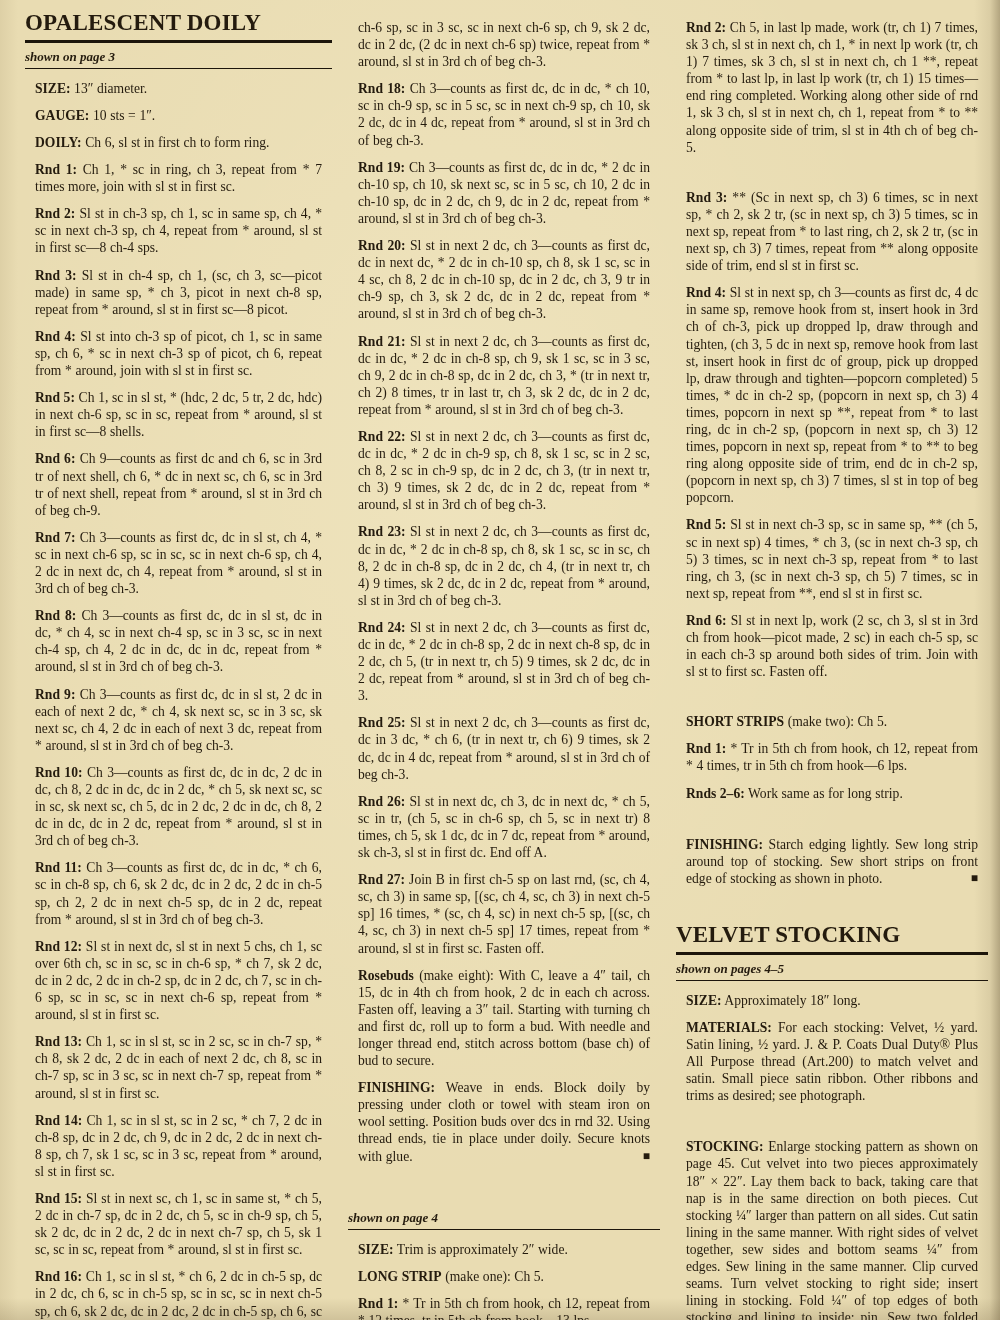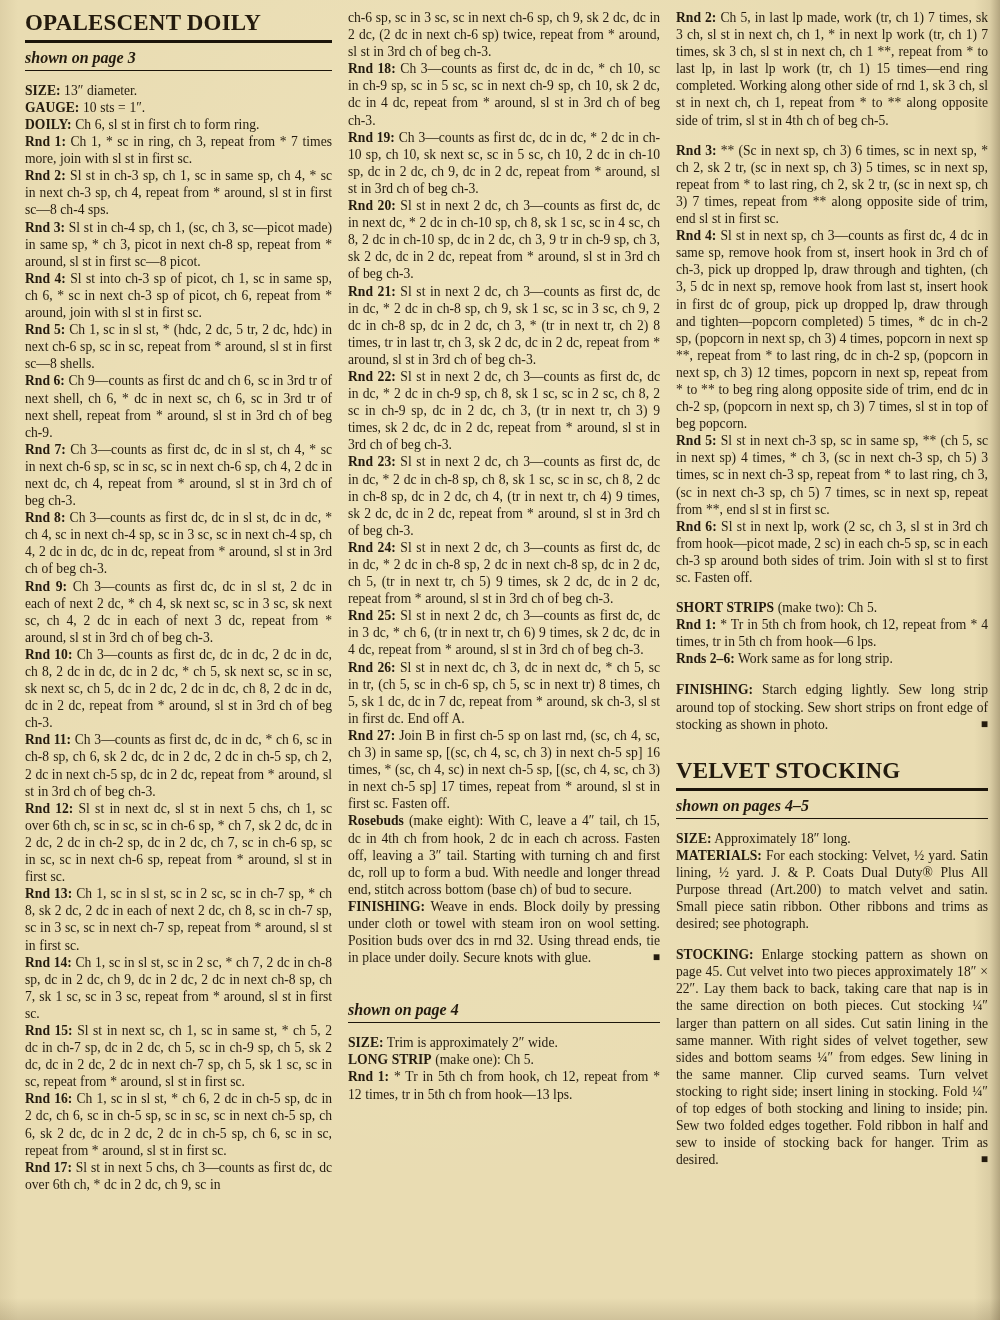--- a/index.html
+++ b/index.html
@@ -22,26 +22,26 @@
   }
   .cols{display:flex;gap:16px;}
   .col{width:307px;flex:0 0 auto;}
   .col+.col{width:312px;}
   .sec-title{
     font-size:23px;font-weight:700;letter-spacing:0.2px;
     margin:2px 0 5px 0;line-height:1.08;
     border-bottom:3.5px solid #1c150b;padding-bottom:4px;
   }
   .sec-sub{
-    font-size:16px;font-weight:700;font-style:italic;
+    font-size:13px;font-weight:700;font-style:italic;
     border-bottom:1.8px solid #1c150b;
     padding:1px 0 3px 0;margin:0 0 11px 0;
   }
   .para{
-    margin:0;font-size:13.6px;line-height:17.1px;
+    margin:10px;font-size:13.6px;line-height:17.1px;
     text-align:justify;hyphens:auto;-webkit-hyphens:auto;
     word-spacing:0.2px;
   }
   .para b{font-weight:700;}
   .endmark{float:right;font-size:12px;line-height:17.1px;}
   .gap{width:100%;}
 </style>
 </head>
 <body>
 

